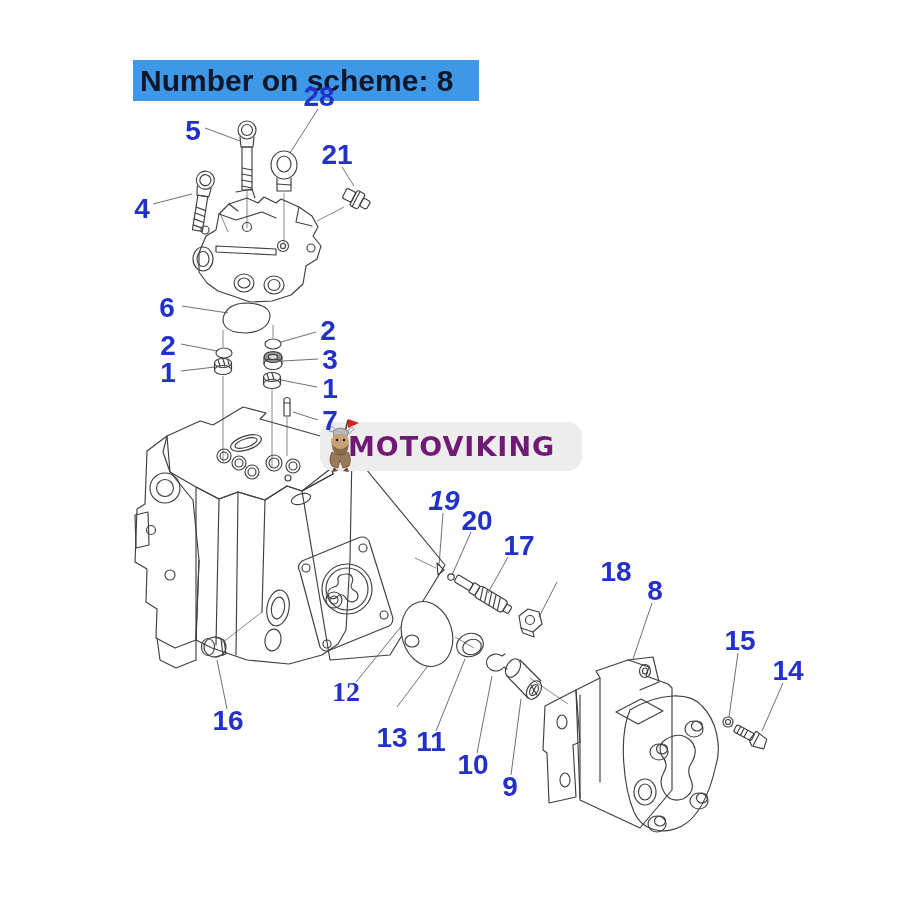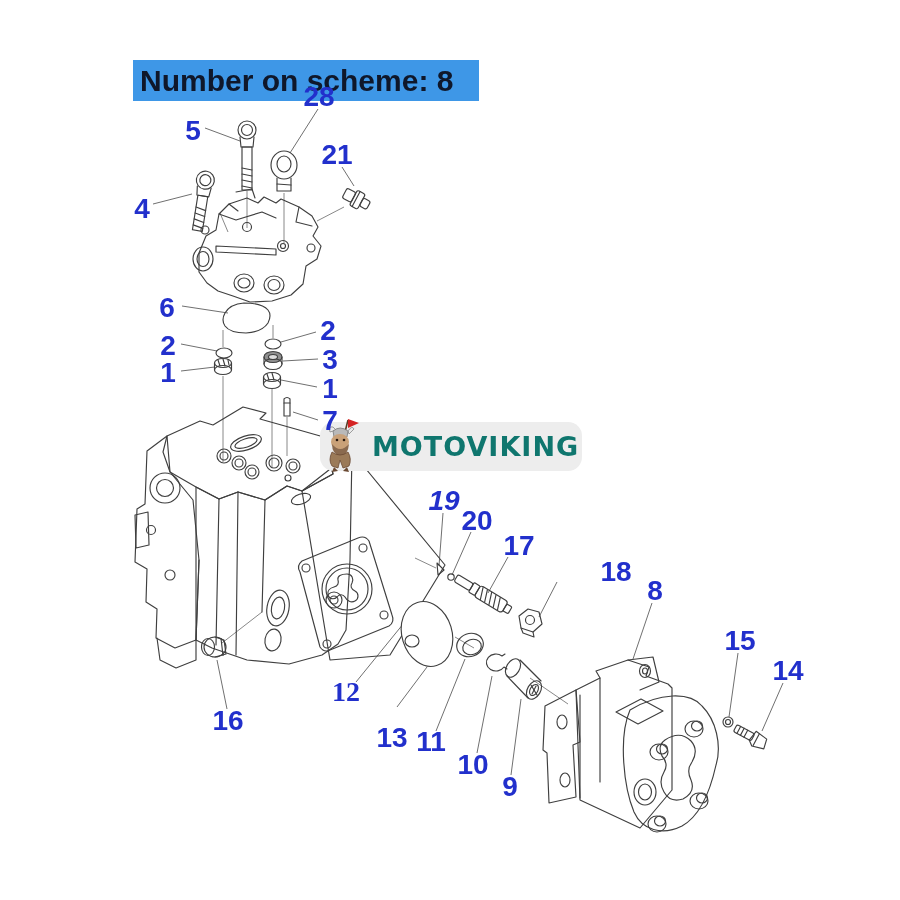--- a/index.html
+++ b/index.html
@@ -344,16 +344,16 @@
       <path d="M30,15 Q34,9 36,13 L31,18 Z" fill="#e9e9e9" stroke="#888" stroke-width="0.8"></path>
       <path d="M15,15 Q22,9 30,15 L29,21 L16,21 Z" fill="#b9b9b9" stroke="#777" stroke-width="0.8"></path>
       <ellipse cx="22" cy="26" rx="9" ry="8" fill="#c9a178"></ellipse>
       <circle cx="19" cy="24" r="1.3" fill="#2a1a10"></circle>
       <circle cx="26" cy="24" r="1.3" fill="#2a1a10"></circle>
       <path d="M14,28 Q22,38 31,28 Q30,40 22,40 Q14,38 14,28 Z" fill="#8a6a4f"></path>
       <path d="M14,36 Q10,44 14,50 L20,52 L22,44 L25,52 L31,50 Q34,43 30,36 Q22,42 14,36 Z" fill="#9b7a58" stroke="#6b4a33" stroke-width="0.8"></path>
       <path d="M16,51 L14,56 L20,55 Z" fill="#6b4a33"></path>
       <path d="M29,51 L31,56 L25,55 Z" fill="#6b4a33"></path>
     </svg>
-    <span class="brand-text" style="margin-left: 52px; color: #0f766e;">MOTOVIKING</span>
+    <span class="brand-text" style="margin-left: 28px; color: #701a75;">MOTOVIKING</span>
   </div>
 
 </div>
 
 </body></html>

